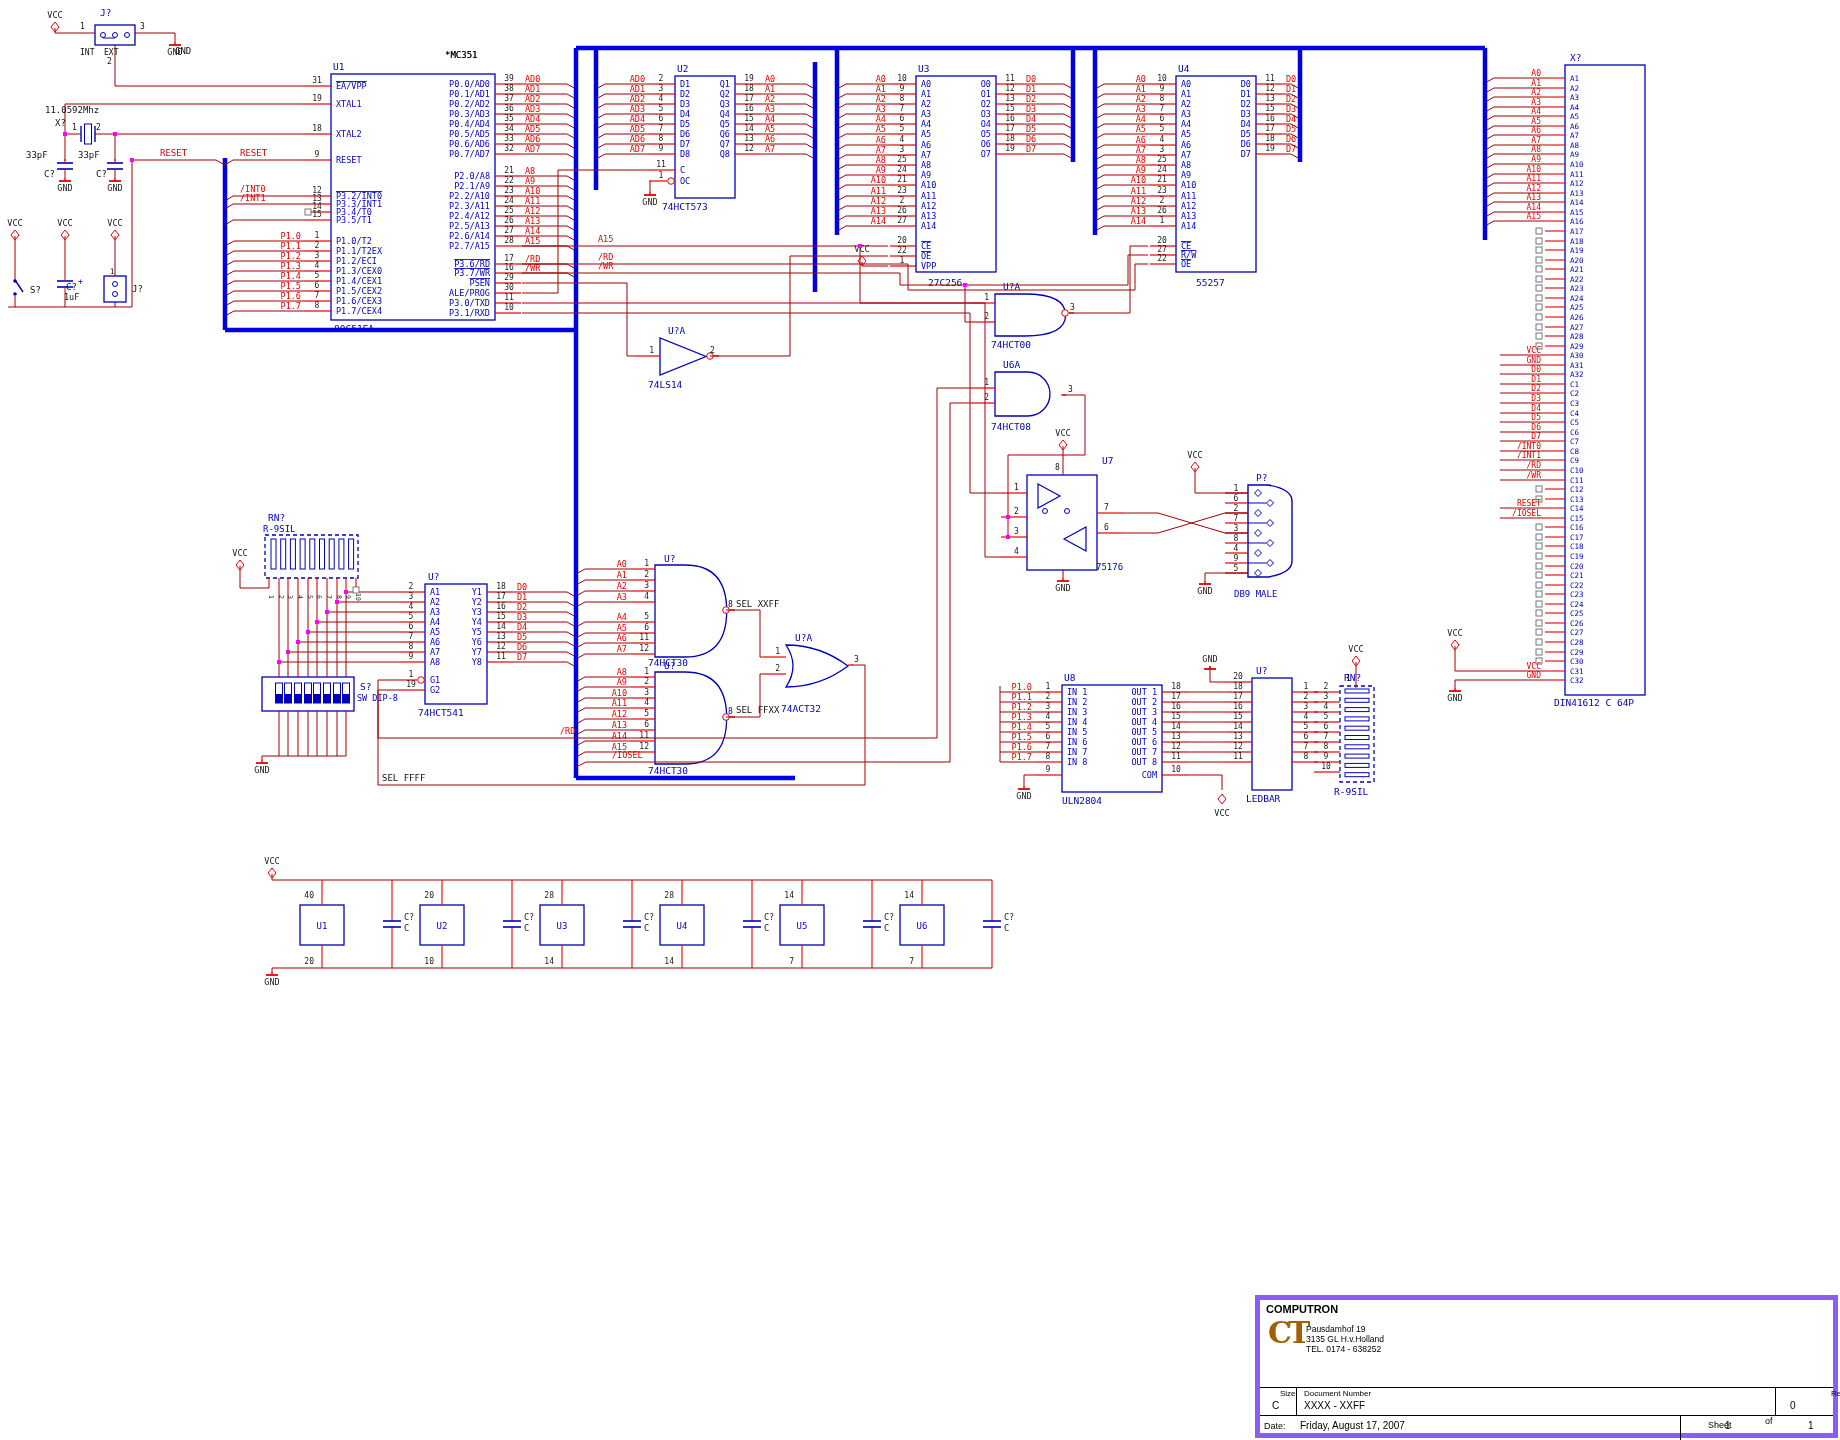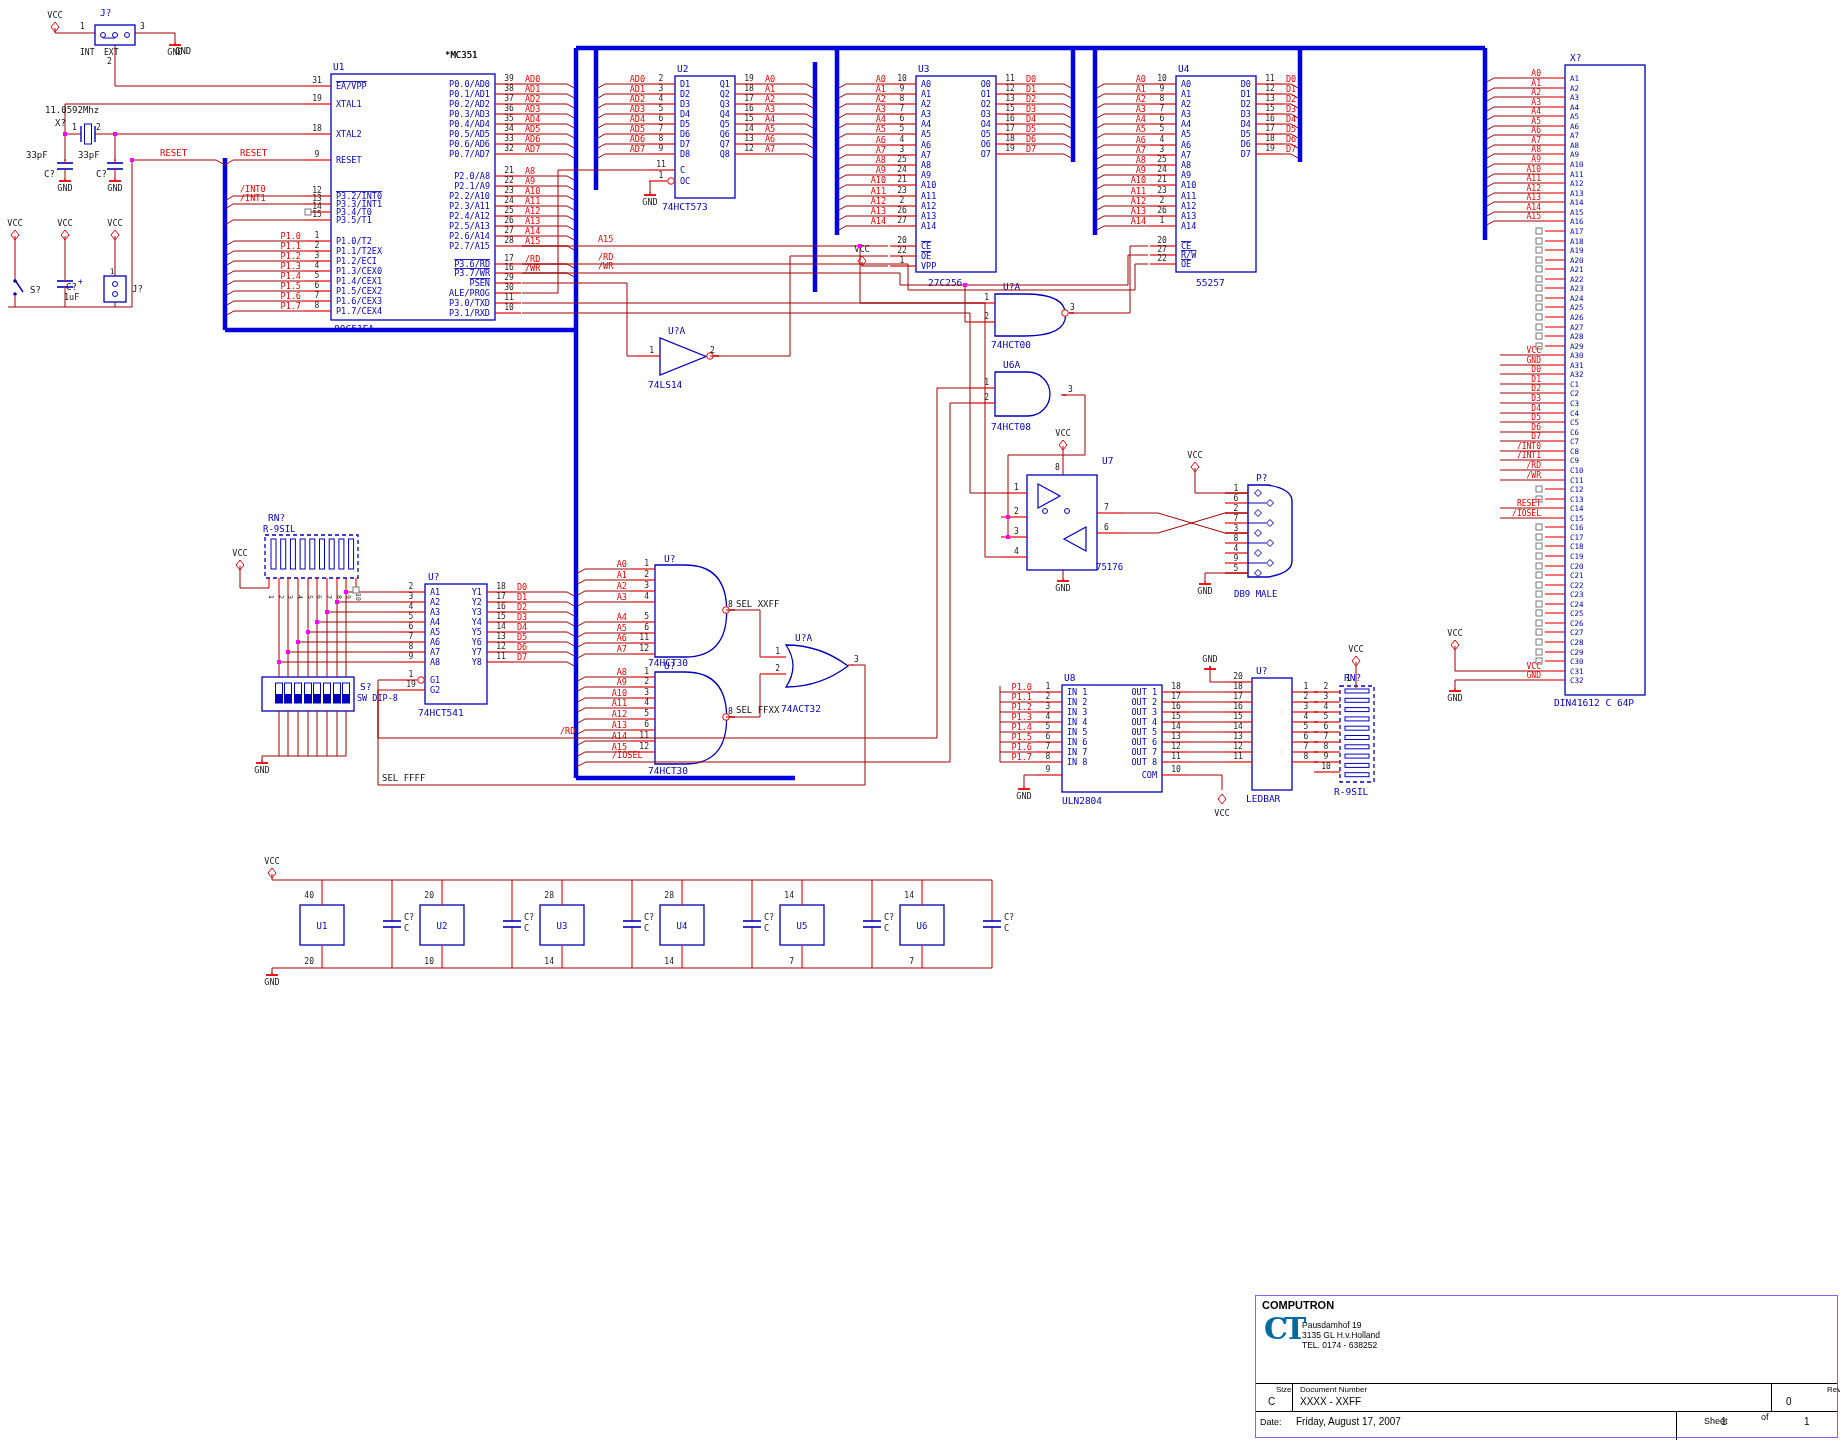--- a/index.html
+++ b/index.html
@@ -1,24 +1,24 @@
 <!DOCTYPE html>
 <html><head>
 <meta charset="utf-8">
 <style>
   html,body{margin:0;padding:0;background:#fff;}
   #stage{position:relative;width:1840px;height:1440px;background:#fff;overflow:hidden;
          font-family:"DejaVu Sans","Liberation Sans",sans-serif;}
   svg text{font-family:"DejaVu Sans Mono","Liberation Mono",monospace;}
   #titleblock{position:absolute;left:1255px;top:1295px;width:583px;height:143px;
-      border:1px solid #8b5cf6;font-family:"Liberation Sans",sans-serif;color:#000;box-sizing:border-box;}
+      border:5px solid #8b5cf6;font-family:"Liberation Sans",sans-serif;color:#000;box-sizing:border-box;}
   #titleblock .row{position:absolute;left:0;right:0;border-top:1px solid #000;box-sizing:border-box;}
   .company{font-size:11px;font-weight:bold;padding:3px 0 0 6px;}
   .addr{position:absolute;left:46px;top:24px;font-size:8.5px;line-height:10px;}
-  .logo{position:absolute;left:8px;top:15px;font-size:30px;font-weight:bold;color:#0369a1;
+  .logo{position:absolute;left:8px;top:15px;font-size:30px;font-weight:bold;color:#a16207;
         font-family:"DejaVu Serif","Liberation Serif",serif;letter-spacing:-4px;}
   .celllab{font-size:8px;padding:1px 0 0 4px;}
   .cellval{font-size:10px;padding:0 0 0 24px;}
   .vline{position:absolute;top:0;bottom:0;border-left:1px solid #000;}
 </style>
 </head>
 <body>
 
 <div id="stage">
   <svg id="schematic" width="1840" height="1440" viewBox="0 0 1840 1440" xmlns="http://www.w3.org/2000/svg">

